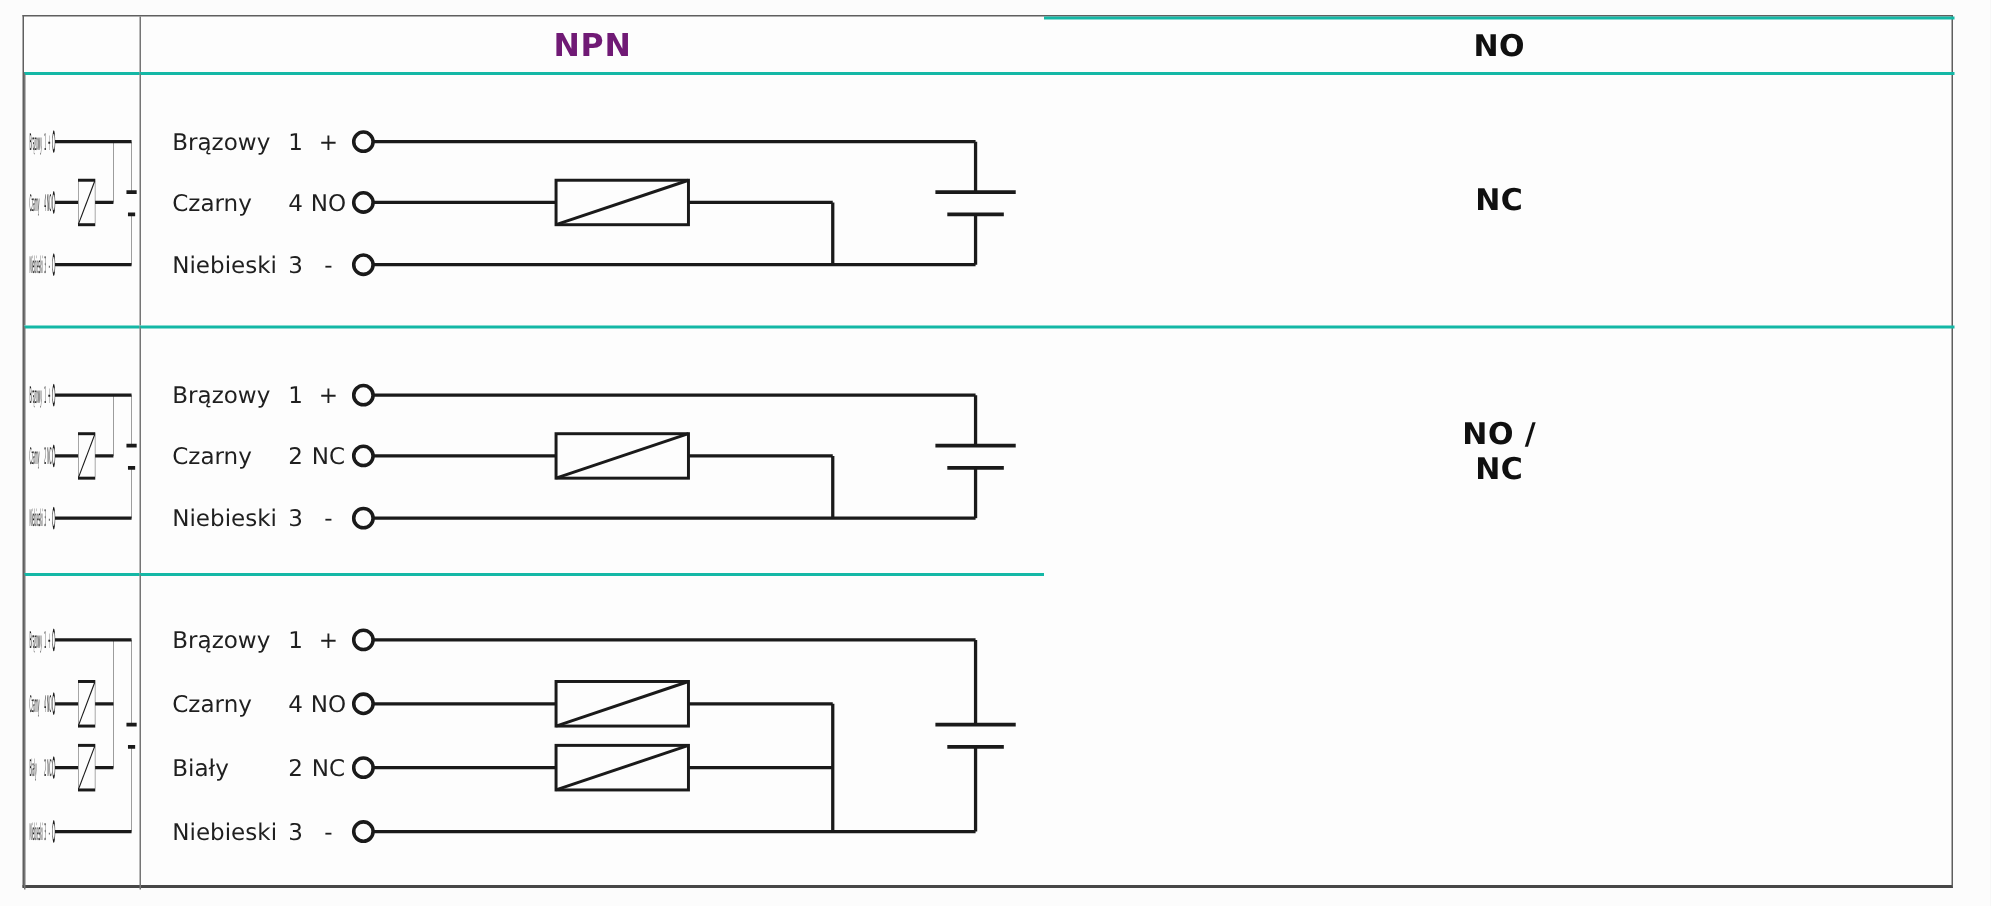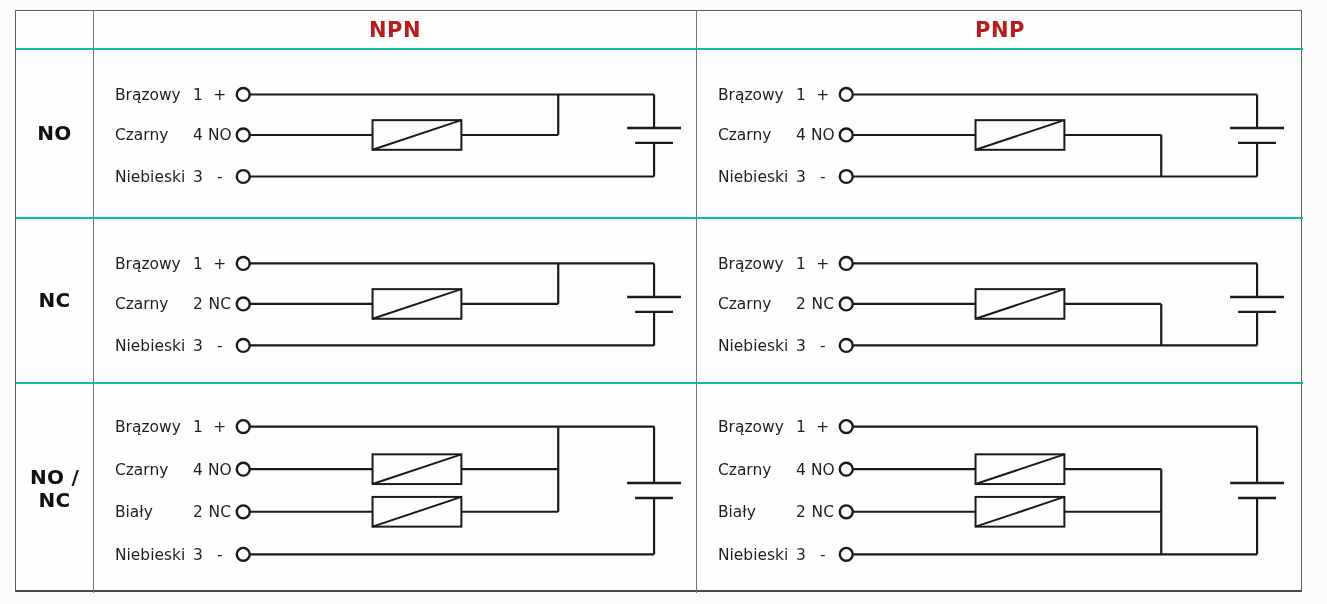--- a/index.html
+++ b/index.html
@@ -11,36 +11,35 @@
     grid-template-rows:37px 169px 165px 211px;
     border:1px solid #5f5f5f;
     border-bottom:2px solid #474747;
     background:#fdfdfd;
     box-sizing:border-box;
   }
   .cell{box-sizing:border-box;border-left:1px solid #757575;border-top:2px solid #14b8a6;overflow:hidden;position:relative;}
   .cell.c0{border-left:none;}
   .cell.r0{border-top:none;}
   .head{display:flex;align-items:center;justify-content:center;
-        font-weight:bold;font-size:21px;letter-spacing:.5px;color:#b91c1c;}
+        font-weight:bold;font-size:21px;letter-spacing:.5px;color:#701a75;}
   .rowlabel{display:flex;align-items:center;justify-content:center;text-align:center;
         font-weight:bold;font-size:20px;line-height:1.15;letter-spacing:.3px;color:#101010;
         white-space:pre-line;}
   .diagram svg{display:block;width:100%;height:100%;}
   svg text{font-family:"DejaVu Sans","Liberation Sans",sans-serif;font-size:15.5px;fill:#1f1f1f;}
 </style>
 </head>
 <body>
 
 <div id="canvas">
   <div class="tbl">
 
     <div class="cell c0 r0"></div>
     <div class="cell r0 head">NPN</div>
-    <div class="cell r0 head">PNP</div>
 
     <div class="cell c0 rowlabel">NO</div>
     <div class="cell diagram">
         <svg viewBox="0 0 603 169" preserveAspectRatio="none">
           <g>
             <line x1="156" y1="45" x2="561" y2="45" stroke="#1a1a1a" stroke-width="2.2"></line>
             <circle cx="149.5" cy="45" r="6.5" fill="none" stroke="#1a1a1a" stroke-width="2.4"></circle>
             <text x="21" y="50.5">Brązowy</text>
             <text x="104" y="50.5" text-anchor="middle">1</text>
             <text x="126" y="50.5" text-anchor="middle">+</text>

